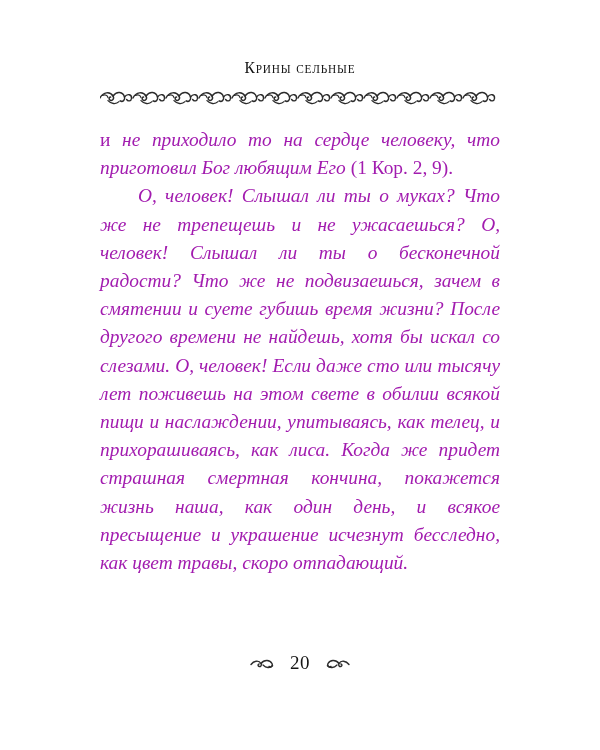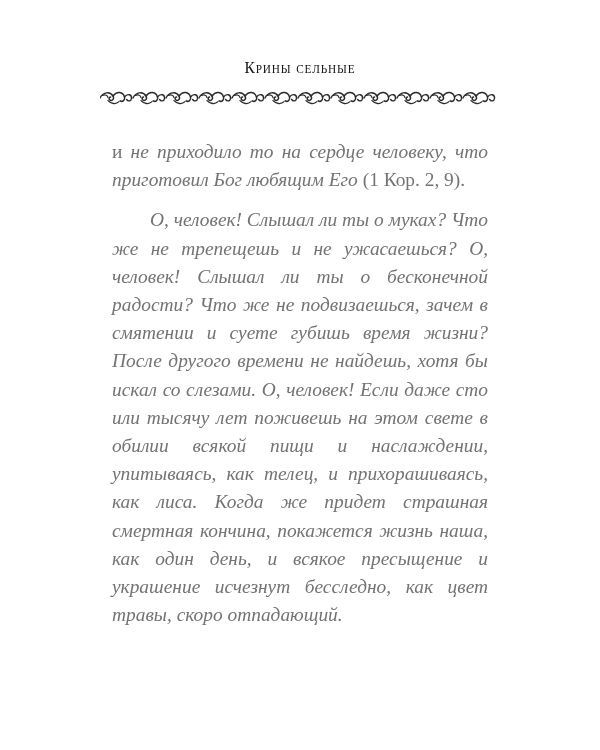--- a/index.html
+++ b/index.html
@@ -56,26 +56,26 @@
   .head-rule svg { display: block; }
 
   
   .textblock {
     position: absolute;
     top: 126px;
     left: 100px;
     width: 400px;
   }
   p {
-    margin: 12px;
+    margin: 0;
     font-size: 19.4px;
     line-height: 28.2px;
     text-align: justify;
     text-align-last: left;
-    color: #737373;
+    color: #a21caf;
     hyphens: manual;
   }
   p.indent { text-indent: 38px; font-style: italic; }
   .quote-italic { font-style: italic; }
   .upright { font-style: normal; }
 
   
   .folio {
     position: absolute;
     top: 652px;
@@ -129,14 +129,27 @@
     </svg>
   </div>
 
   <div class="textblock">
     <p>
       <span class="upright">и </span><span class="quote-italic">не приходило то на сердце человеку, что приготовил Бог любящим Его</span><span class="upright"> (1 Кор. 2, 9).</span>
     </p>
     <p class="indent"><span>О, человек! Слышал ли ты о муках? Что же не трепещешь и не ужасаешься? О, человек! Слышал ли ты о бесконечной радости? Что же не подвизаешься, зачем в смятении и суете губишь время жизни? После другого времени не найдешь, хотя бы искал со слезами. О, человек! Если даже сто или тысячу лет поживешь на этом свете в обилии всякой пищи и наслаждении, упитываясь, как телец, и прихорашиваясь, как лиса. Когда же придет страшная смертная кончина, покажется жизнь наша, как один день, и всякое пресыщение и украшение исчезнут бесследно, как цвет травы, скоро отпадающий.</span></p>
   </div>
 
+  <div class="folio">
+    <svg class="folio-orn" width="26" height="14" viewBox="0 0 26 14" xmlns="http://www.w3.org/2000/svg">
+      <path d="M1,8.5 C4,4.5 9,4 11,7.5 C12,9.4 10.4,11.2 8.8,10.3 C7.6,9.6 8,7.9 9.2,7.9" fill="none" stroke="#2b2b2b" stroke-width="1.4" stroke-linecap="round"></path>
+      <path d="M11,7.5 C14.5,3 20,4 22,7.5 C23.2,9.6 21,11.8 19,10.5" fill="none" stroke="#2b2b2b" stroke-width="1.5" stroke-linecap="round"></path>
+      <path d="M13,9 C16,12 20,12.4 22.6,9.8" fill="none" stroke="#2b2b2b" stroke-width="1.3" stroke-linecap="round"></path>
+    </svg>
+    <span class="folio-num">20</span>
+    <svg class="folio-orn right" width="26" height="14" viewBox="0 0 26 14" xmlns="http://www.w3.org/2000/svg">
+      <path d="M1,8.5 C4,4.5 9,4 11,7.5 C12,9.4 10.4,11.2 8.8,10.3 C7.6,9.6 8,7.9 9.2,7.9" fill="none" stroke="#2b2b2b" stroke-width="1.4" stroke-linecap="round"></path>
+      <path d="M11,7.5 C14.5,3 20,4 22,7.5 C23.2,9.6 21,11.8 19,10.5" fill="none" stroke="#2b2b2b" stroke-width="1.5" stroke-linecap="round"></path>
+      <path d="M13,9 C16,12 20,12.4 22.6,9.8" fill="none" stroke="#2b2b2b" stroke-width="1.3" stroke-linecap="round"></path>
+    </svg>
+  </div>
 
 </div>
 
 </body></html>

